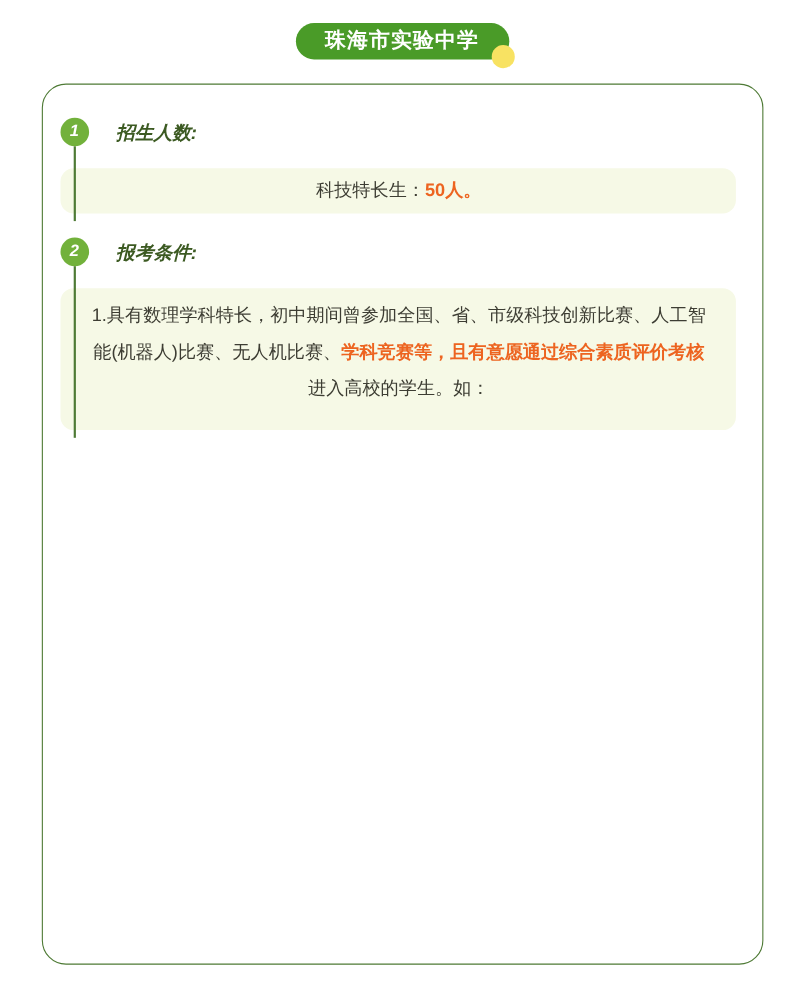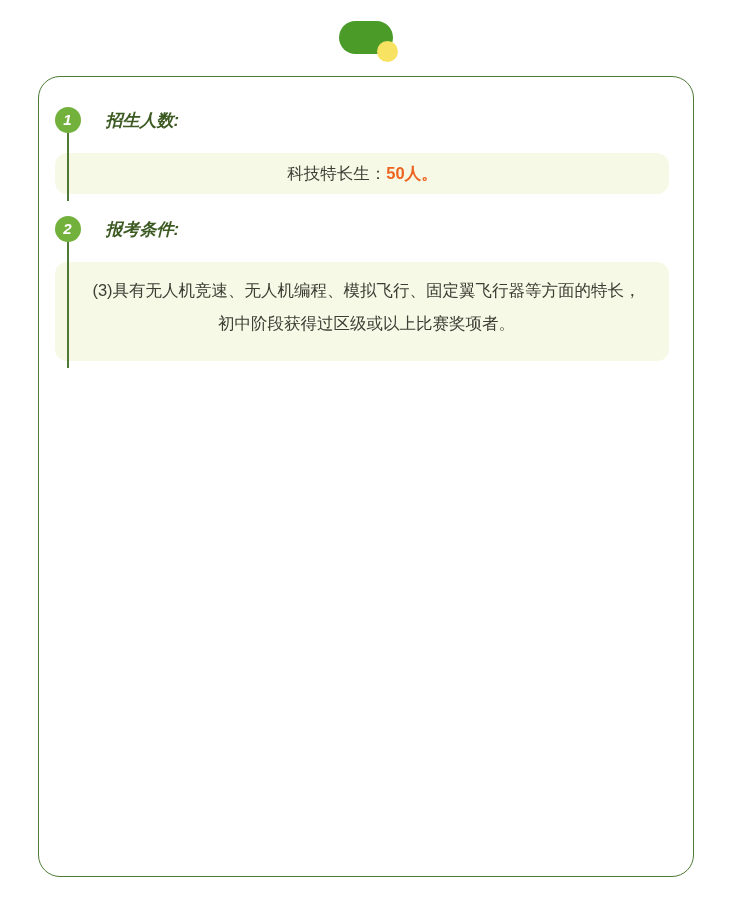--- a/index.html
+++ b/index.html
@@ -109,20 +109,21 @@
   .gap-m{margin-top:14px;}
   .gap-s{margin-top:3px;}
   .gap-l{margin-top:33px;}
   .hl{color:var(--hl-orange);font-weight:bold;}
 </style>
 </head>
 <body>
 
 <div class="header">
   <div class="pill">
+    <span>珠海市实验中学</span>
     <span class="yellow-dot"></span>
   </div>
 </div>
 
 <div class="card">
 
   <section class="section">
     <div class="sec-head">
       <span class="num">1</span>
       <h2 class="sec-title">招生人数:</h2>
@@ -133,17 +134,17 @@
       </div>
   </section>
 
   <section class="section">
     <div class="sec-head">
       <span class="num">2</span>
       <h2 class="sec-title">报考条件:</h2>
     </div>
     <div class="connector"></div>
     <div class="content-box box-large">
-        <p class="para indent gap-s"><span>(3)具有无人机竞速、无人机编程、模拟飞行、固定翼飞行器等方面的特长，初中阶段获得过区级或以上比赛奖项者。</span></p>
+        <p class="para"><span>1.具有数理学科特长，初中期间曾参加全国、省、市级科技创新比赛、人工智能(机器人)比赛、无人机比赛、</span><span class="hl">学科竞赛等，且有意愿通过综合素质评价考核</span><span>进入高校的学生。如：</span></p>
       </div>
   </section>
 
 </div>
 
 </body></html>

